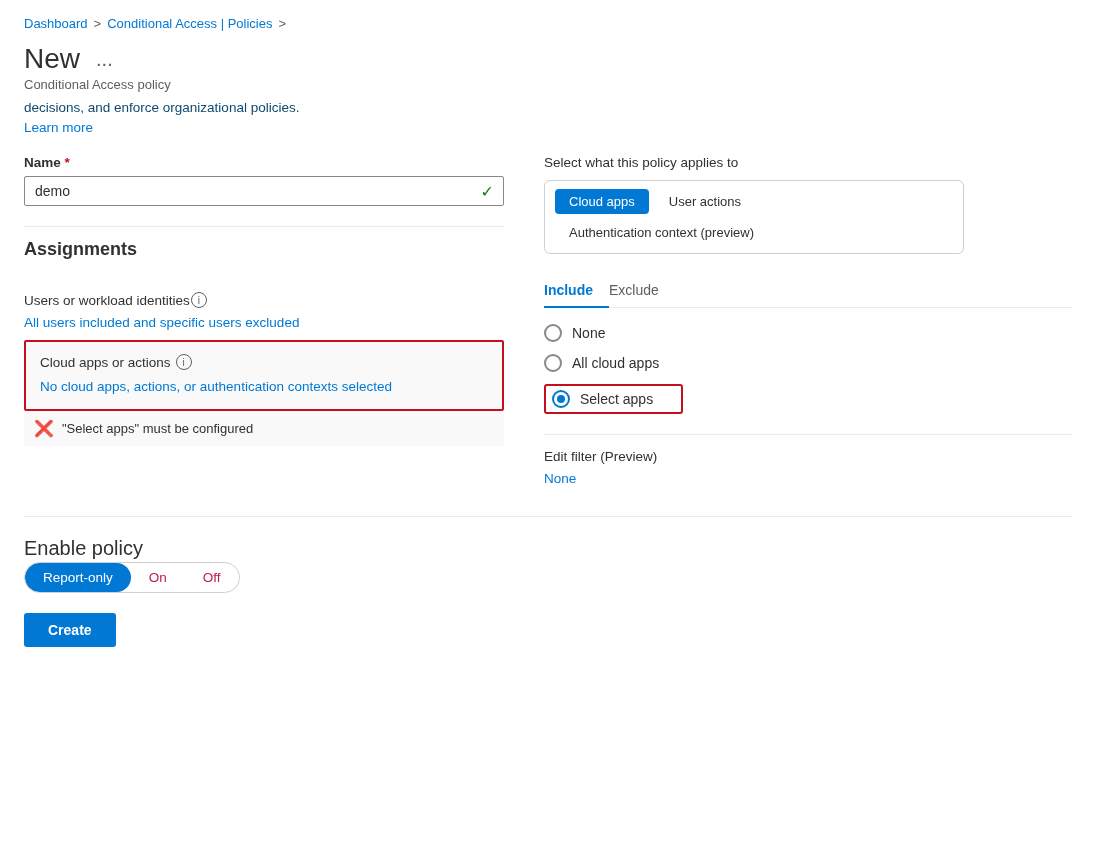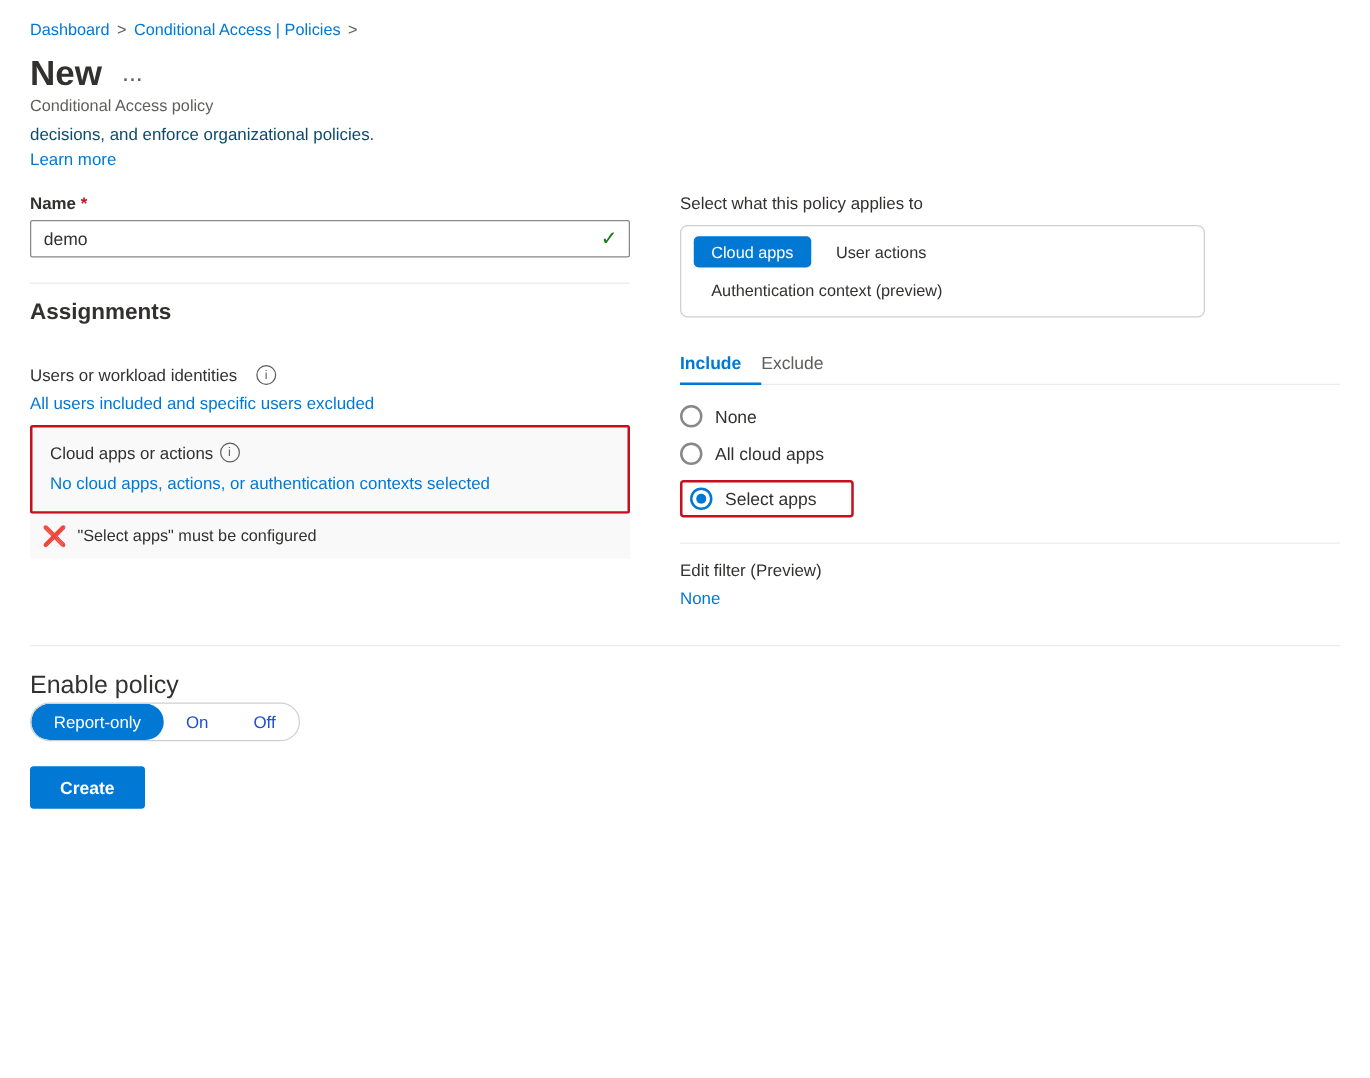--- a/index.html
+++ b/index.html
@@ -21,21 +21,21 @@
     .breadcrumb span { color: #605e5c; }
     .breadcrumb a { color: #0078d4; text-decoration: none; }
     .page-title-row {
       display: flex;
       align-items: center;
       gap: 10px;
       margin-bottom: 2px;
     }
     .page-title {
       font-size: 28px;
-      font-weight: 700;
+      font-weight: 400;
       color: #323130;
     }
     .ellipsis-btn {
       background: none;
       border: none;
       font-size: 20px;
       color: #605e5c;
       cursor: pointer;
       padding: 2px 6px;
       border-radius: 2px;
@@ -108,21 +108,21 @@
       font-weight: 600;
       margin-bottom: 12px;
     }
 
     .sub-section-label {
       font-size: 13.5px;
       color: #323130;
       margin-bottom: 6px;
       display: flex;
       align-items: center;
-      gap: 15px;
+      gap: 1px;
       margin-top: 32px;
     }
     .info-icon {
       display: inline-flex;
       align-items: center;
       justify-content: center;
       width: 16px;
       height: 16px;
       border: 1px solid #605e5c;
       border-radius: 50%;
@@ -300,21 +300,21 @@
       overflow: hidden;
       width: fit-content;
       margin-bottom: 20px;
     }
     .policy-toggle-btn {
       padding: 7px 18px;
       border: none;
       font-size: 13.5px;
       cursor: pointer;
       background: none;
-      color: #1d4ed8;
+      color: #be185d;
     }
     .policy-toggle-btn.active {
       background: #0078d4;
       color: #fff;
       border-radius: 18px;
     }
     .create-btn {
       background: #0078d4;
       color: #fff;
       border: none;

